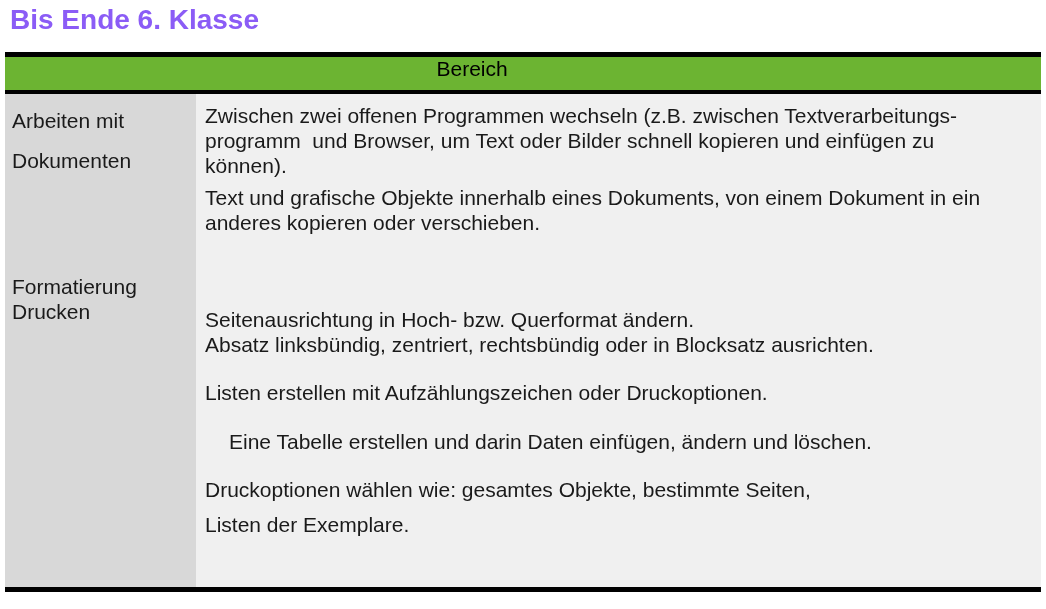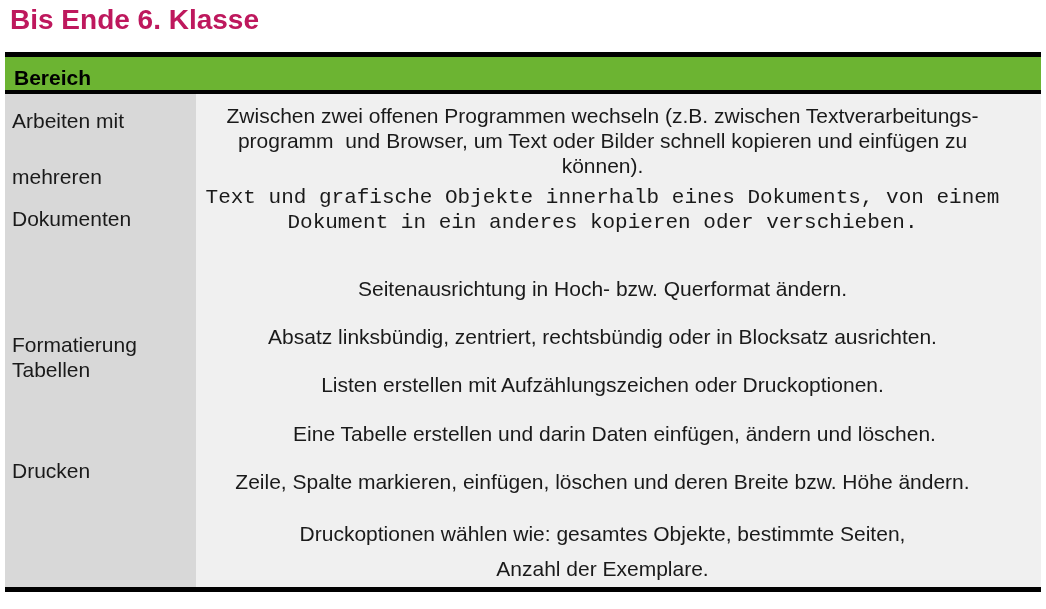--- a/index.html
+++ b/index.html
@@ -9,37 +9,38 @@
     width: 1046px;
     height: 609px;
     overflow: hidden;
     font-family: "Liberation Sans", sans-serif;
   }
   .page-title {
     margin: 4px 0 0 10px;
     font-size: 28px;
     line-height: 32px;
     font-weight: bold;
-    color: #be185d;
+    color: #8b5cf6;
   }
   .ctable {
     margin: 16px 0 0 5px;
     width: 1036px;
     border-top: 5px solid var(--border-black, #000);
     border-bottom: 5px solid var(--border-black, #000);
   }
   .thead {
     display: flex;
-    align-items: flex-end;
+    align-items: center;
     height: 33px;
     background: var(--header-green, #6CB432);
     border-bottom: 4px solid var(--border-black, #000);
-    font-weight: bold;
+    font-weight: normal;
     font-size: 21px;
     color: #000;
+    flex-direction: column;
   }
   .th-left  { width: 191px; padding-left: 9px; box-sizing: border-box; }
   .th-right { flex: 1; padding-left: 14px; }
   .tbody {
     display: flex;
     min-height: 493px;
     font-size: 21px;
     line-height: 25px;
     color: #1a1a1a;
   }
@@ -47,63 +48,59 @@
     width: 191px;
     box-sizing: border-box;
     background: var(--label-column-gray, #D8D8D8);
     padding: 14px 4px 0 7px;
   }
   .col-right {
     flex: 1;
     box-sizing: border-box;
     background: var(--content-column-gray, #F0F0F0);
     padding: 9px 41px 0 9px;
-    text-align: center;
   }
   .lbl  { line-height: 25px; }
-  .lbl-1 { margin-bottom: 31px; }
+  .lbl-1 { margin-bottom: 15px; }
   .lbl-2 { margin-bottom: 17px; }
   .lbl-3 { margin-bottom: 101px; }
   .lbl-4 { }
   .lbl-5 { margin-bottom: 76px; }
   .lbl-6 { margin-bottom: 8px; }
   .para { margin: 0; white-space: pre-wrap; }
   .p1 { margin-bottom: 7px; }
-  .p2 { margin-bottom: 41px; font-family: Liberation Mono, monospace; }
-  .p3 { margin-bottom: 23px; }
+  .p2 { margin-bottom: 72px; }
+  .p3 { }
   .p4 { margin-bottom: 23px; }
   .p5 { margin-bottom: 24px; }
   .p6 { margin-bottom: 23px; margin-left: 24px; }
   .p7 { margin-bottom: 27px; }
   .p8 { margin-bottom: 10px; }
   .p9 { margin-bottom: 0; }
 </style>
 </head>
 <body>
 
 <h1 class="page-title">Bis Ende 6. Klasse</h1>
 
 <div class="ctable">
   <div class="thead">
     <div class="th-left">Bereich</div>
   </div>
   <div class="tbody">
     <div class="col-left">
       <div class="lbl lbl-1">Arbeiten mit</div>
-      <div class="lbl lbl-2">mehreren</div>
       <div class="lbl lbl-3">Dokumenten</div>
       <div class="lbl lbl-4">Formatierung</div>
-      <div class="lbl lbl-5">Tabellen</div>
       <div class="lbl lbl-6">Drucken</div>
     </div>
     <div class="col-right">
       <p class="para p1">Zwischen zwei offenen Programmen wechseln (z.B. zwischen Textverarbeitungs-programm  und Browser, um Text oder Bilder schnell kopieren und einfügen zu können).</p>
       <p class="para p2">Text und grafische Objekte innerhalb eines Dokuments, von einem Dokument in ein anderes kopieren oder verschieben.</p>
       <p class="para p3">Seitenausrichtung in Hoch- bzw. Querformat ändern.</p>
       <p class="para p4">Absatz linksbündig, zentriert, rechtsbündig oder in Blocksatz ausrichten.</p>
       <p class="para p5">Listen erstellen mit Aufzählungszeichen oder Druckoptionen.</p>
       <p class="para p6">Eine Tabelle erstellen und darin Daten einfügen, ändern und löschen.</p>
-      <p class="para p7">Zeile, Spalte markieren, einfügen, löschen und deren Breite bzw. Höhe ändern.</p>
       <p class="para p8">Druckoptionen wählen wie: gesamtes Objekte, bestimmte Seiten,</p>
-      <p class="para p9">Anzahl der Exemplare.</p>
+      <p class="para p9">Listen der Exemplare.</p>
     </div>
   </div>
 </div>
 
 </body></html>

